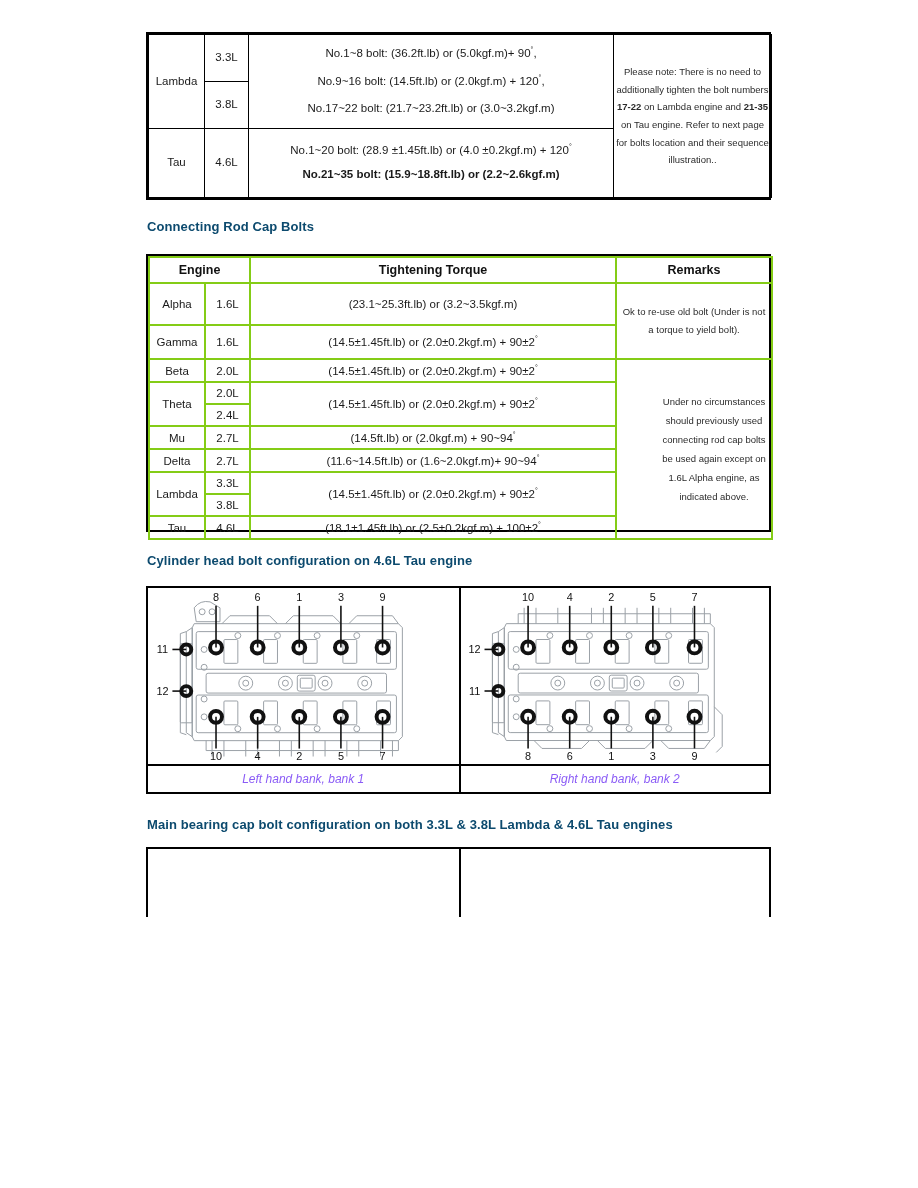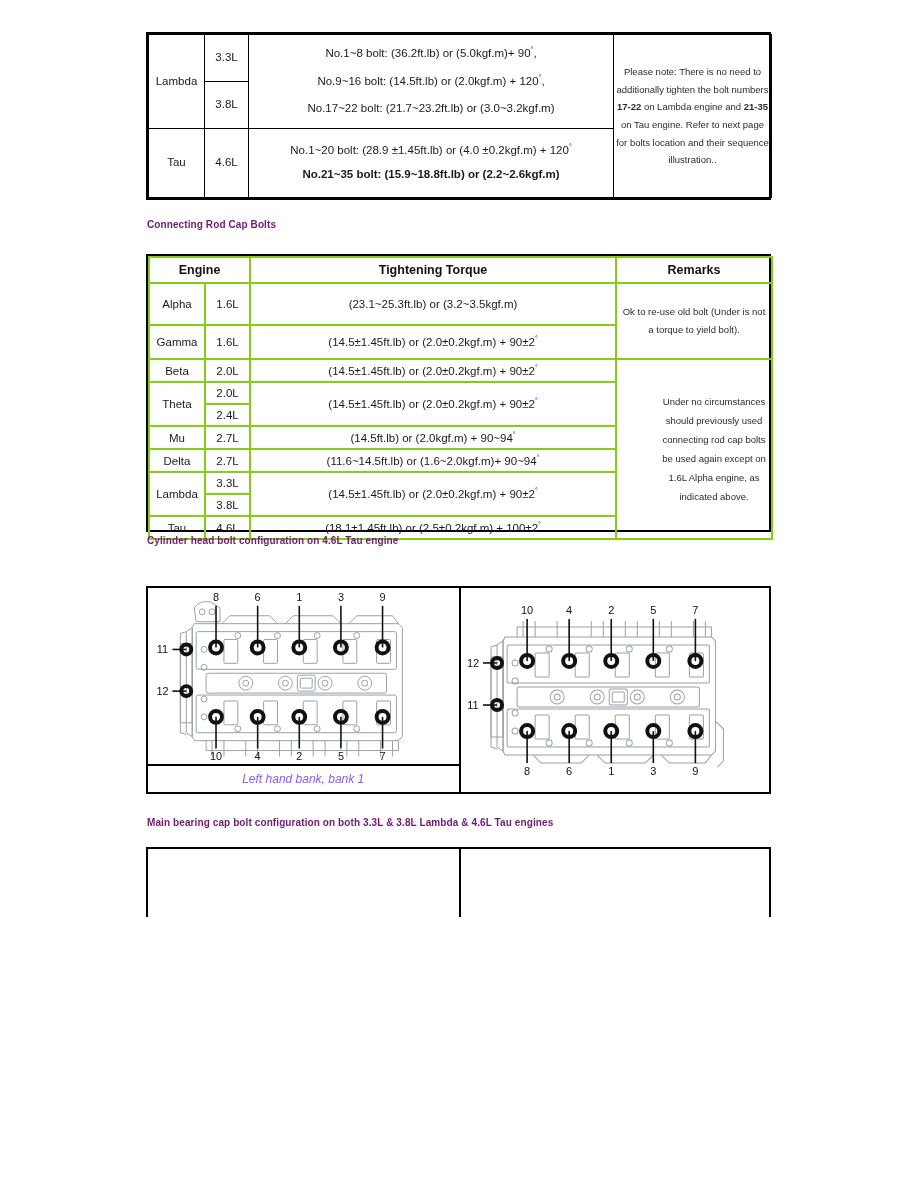--- a/index.html
+++ b/index.html
@@ -69,28 +69,28 @@
 
   .deg {
     font-size: 7px;
     vertical-align: super;
     line-height: 0;
   }
 
   
   .section-heading {
     position: absolute;
-    font-size: 10px;
+    font-size: 13px;
     font-weight: bold;
-    color: #701a75;
+    color: #0c4a6e;
     letter-spacing: 0.1px;
     white-space: nowrap;
   }
   #heading-conrod  { left: 147px; top: 219px; }
-  #heading-cylhead { left: 147px; top: 535px; }
+  #heading-cylhead { left: 147px; top: 553px; }
   #heading-mainbrg { left: 147px; top: 817px; }
 
   
   #table-conrod { left: 146px; top: 254px; width: 625px; height: 278px; }
   #table-conrod table { width: 100%; height: 100%; border-collapse: collapse; table-layout: fixed; }
   #table-conrod td {
     border: 2px solid #84cc16;
     vertical-align: middle;
     text-align: center;
     font-size: 11.5px;
@@ -503,20 +503,21 @@
               <text x="66" y="174">8</text>
               <text x="108" y="174">6</text>
               <text x="150" y="174">1</text>
               <text x="192" y="174">3</text>
               <text x="234" y="174">9</text>
               <text x="12" y="66">12</text>
               <text x="12" y="108">11</text>
             </g>
           </svg>
         </div>
+        <div class="diagram-caption">Right hand bank, bank 2</div>
       </div>
 
     </div>
   </div>
 
   <div class="section-heading" id="heading-mainbrg">Main bearing cap bolt configuration on both 3.3L &amp; 3.8L Lambda &amp; 4.6L Tau engines</div>
 
   <div id="table-mainbrg">
     <div class="mb-cell left"></div>
     <div class="mb-split"></div>

